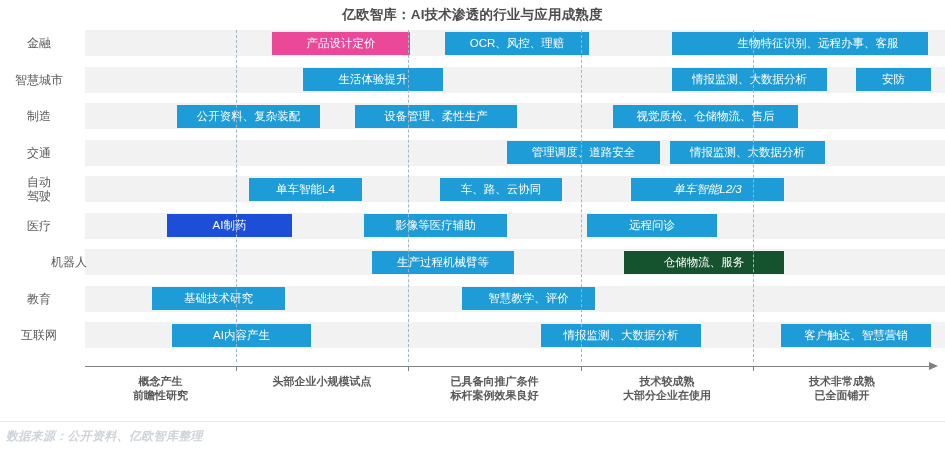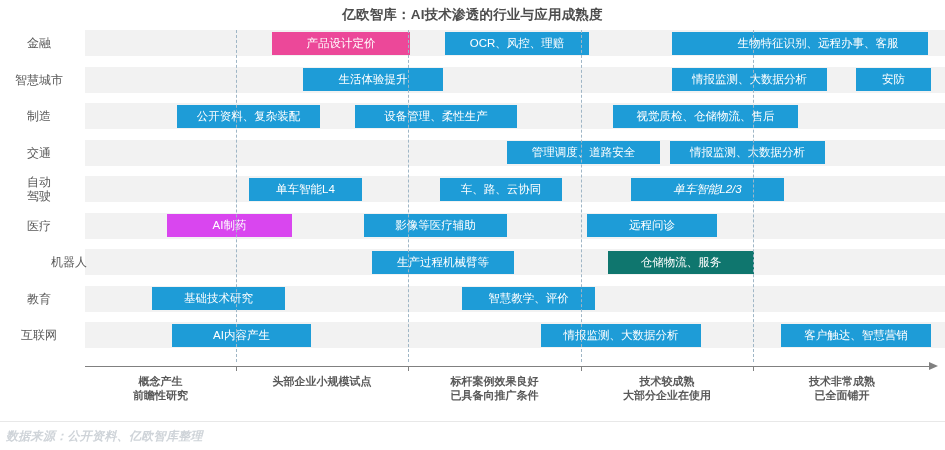--- a/index.html
+++ b/index.html
@@ -115,26 +115,26 @@
       <div class="bar" style="left: 270px; width: 162px; top: 74.5px; background: rgb(30, 156, 215);">设备管理、柔性生产</div>
       <div class="bar" style="left: 528px; width: 185px; top: 74.5px; background: rgb(30, 156, 215);">视觉质检、仓储物流、售后</div>
       <div class="band" style="top: 109.5px;"></div>
       <div class="bar" style="left: 422px; width: 153px; top: 111px; background: rgb(30, 156, 215);">管理调度、道路安全</div>
       <div class="bar" style="left: 585px; width: 155px; top: 111px; background: rgb(30, 156, 215);">情报监测、大数据分析</div>
       <div class="band" style="top: 146px;"></div>
       <div class="bar" style="left: 164px; width: 113px; top: 147.5px; background: rgb(30, 156, 215);">单车智能L4</div>
       <div class="bar" style="left: 355px; width: 122px; top: 147.5px; background: rgb(30, 156, 215);">车、路、云协同</div>
       <div class="bar" style="left: 546px; width: 153px; top: 147.5px; background: rgb(30, 156, 215); font-style: italic;">单车智能L2/3</div>
       <div class="band" style="top: 182.5px;"></div>
-      <div class="bar" style="left: 82px; width: 125px; top: 184px; background: #d946ef;">AI制药</div>
+      <div class="bar" style="left: 82px; width: 125px; top: 184px; background: #1d4ed8;">AI制药</div>
       <div class="bar" style="left: 279px; width: 143px; top: 184px; background: rgb(30, 156, 215);">影像等医疗辅助</div>
       <div class="bar" style="left: 502px; width: 130px; top: 184px; background: rgb(30, 156, 215);">远程问诊</div>
       <div class="band" style="top: 219px;"></div>
       <div class="bar" style="left: 287px; width: 142px; top: 220.5px; background: rgb(30, 156, 215);">生产过程机械臂等</div>
-      <div class="bar" style="left: 523px; width: 146px; top: 220.5px; background: #0f766e;">仓储物流、服务</div>
+      <div class="bar" style="left: 539px; width: 160px; top: 220.5px; background: #14532d;">仓储物流、服务</div>
       <div class="band" style="top: 255.5px;"></div>
       <div class="bar" style="left: 67px; width: 133px; top: 257px; background: rgb(30, 156, 215);">基础技术研究</div>
       <div class="bar" style="left: 377px; width: 133px; top: 257px; background: rgb(30, 156, 215);">智慧教学、评价</div>
       <div class="band" style="top: 292px;"></div>
       <div class="bar" style="left: 87px; width: 139px; top: 293.5px; background: rgb(30, 156, 215);">AI内容产生</div>
       <div class="bar" style="left: 456px; width: 160px; top: 293.5px; background: rgb(30, 156, 215);">情报监测、大数据分析</div>
       <div class="bar" style="left: 696px; width: 150px; top: 293.5px; background: rgb(30, 156, 215);">客户触达、智慧营销</div>
       <div class="gridline" style="left: 151px;"></div>
       <div class="gridline" style="left: 323px;"></div>
       <div class="gridline" style="left: 496px;"></div>
@@ -182,22 +182,22 @@
     </div>
   <div id="stages-layer">
       <div class="stage" style="left: 85px; width: 151px;">
         <div>概念产生</div>
         <div>前瞻性研究</div>
       </div>
       <div class="stage" style="left: 236px; width: 172px;">
         <div>头部企业小规模试点</div>
       </div>
       <div class="stage" style="left: 408px; width: 173px;">
+        <div>已具备向推广条件</div>
         <div>标杆案例效果良好</div>
-        <div>已具备向推广条件</div>
       </div>
       <div class="stage" style="left: 581px; width: 172px;">
         <div>技术较成熟</div>
         <div>大部分企业在使用</div>
       </div>
       <div class="stage" style="left: 753px; width: 178px;">
         <div>技术非常成熟</div>
         <div>已全面铺开</div>
       </div>
     </div>

